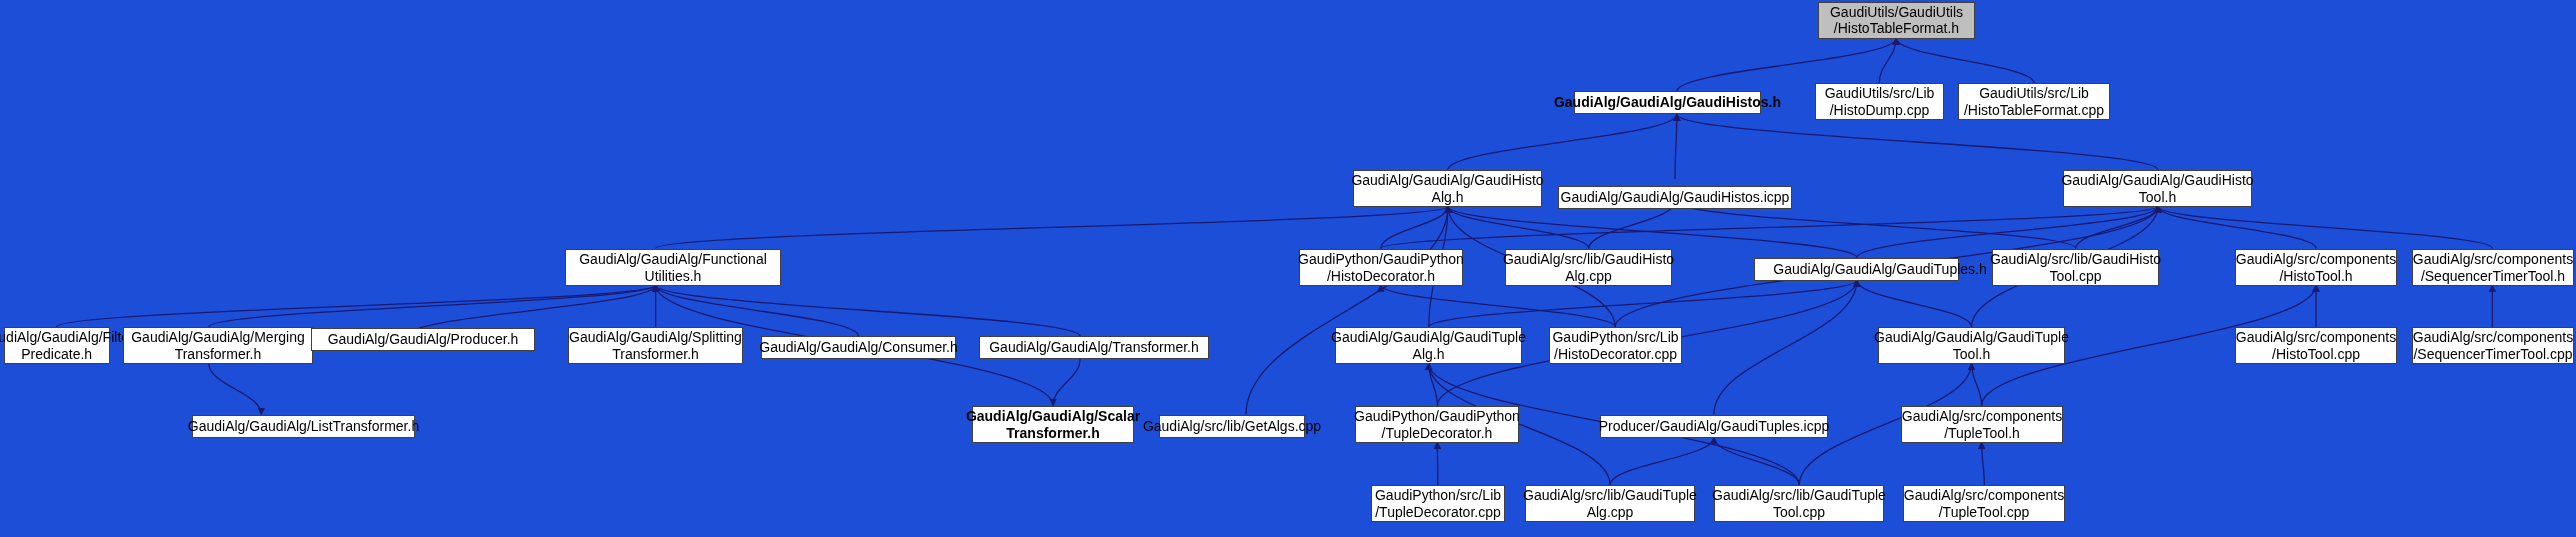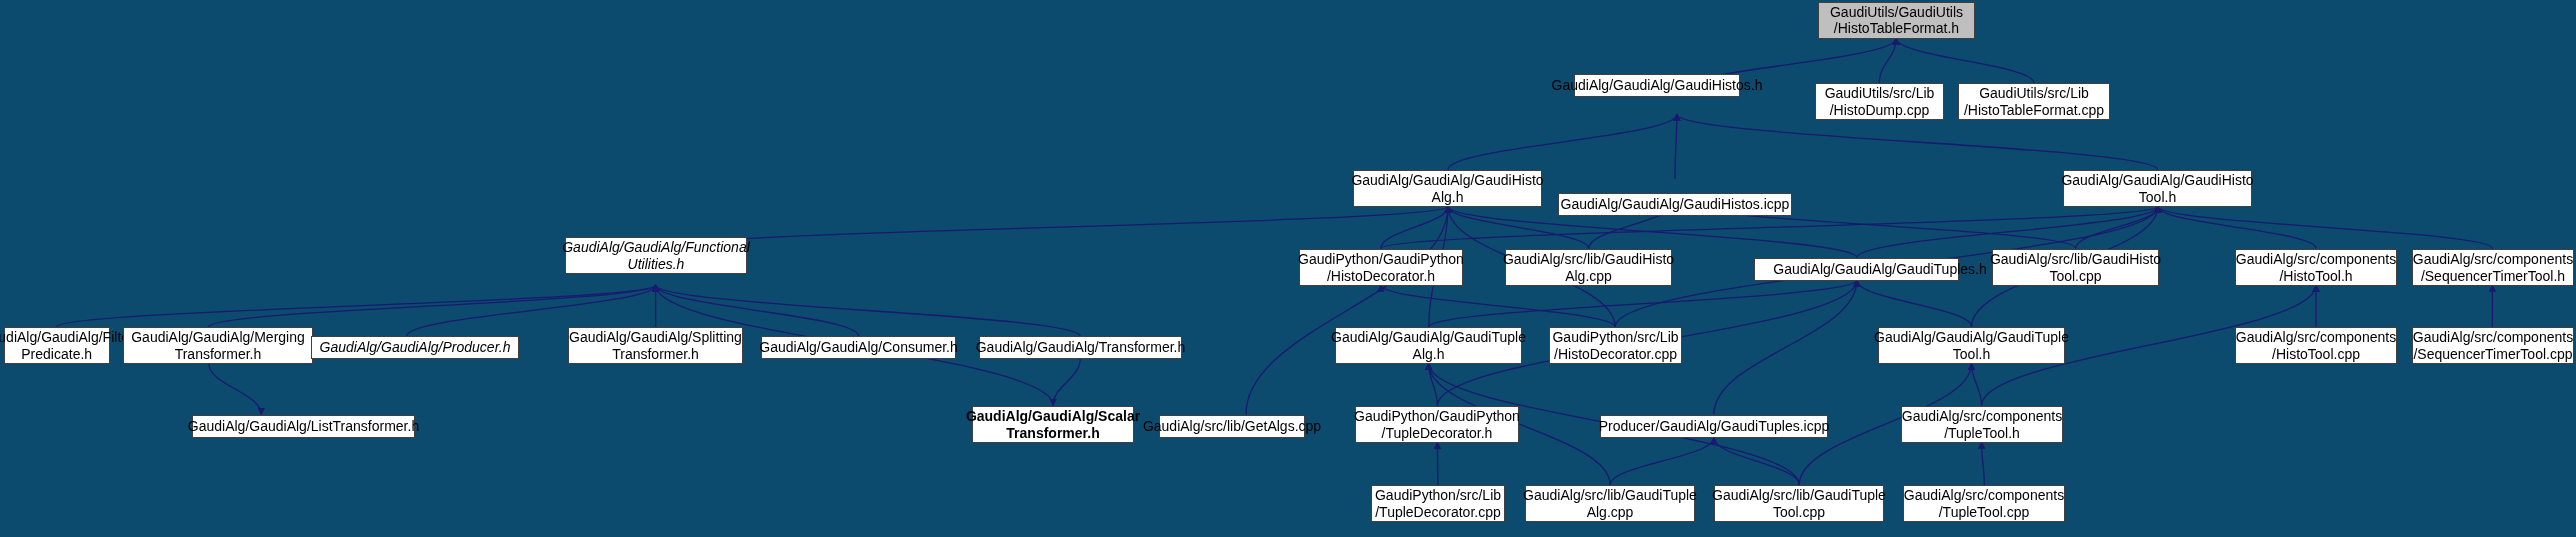--- a/index.html
+++ b/index.html
@@ -1,20 +1,20 @@
 <!DOCTYPE html>
 <html style="font-size:14.6px"><head>
 <meta charset="utf-8">
 <style>
   html,body{margin:0;padding:0;background:#ffffff;}
   #canvas{
     position:relative;
     width:2576px;
     height:537px;
-    background:#0c4a6e;
+    background:#1d4ed8;
     font-family:"Liberation Sans", sans-serif;
     overflow:hidden;
   }
   svg#edges{
     position:absolute;
     left:0; top:0;
     width:2576px;
     height:537px;
     pointer-events:none;
   }
@@ -95,52 +95,52 @@
       <path d="M 1573 444 C 1573 424.68, 1563.5 417.32, 1563.5 398" fill="none" stroke="#191970" stroke-width="1.4" marker-end="url(#arrow)"></path>
       <path d="M 1762 531 C 1762 509.16, 1875.5 500.84, 1875.5 479" fill="none" stroke="#191970" stroke-width="1.4" marker-end="url(#arrow)"></path>
       <path d="M 1969 531 C 1969 509.16, 1875.5 500.84, 1875.5 479" fill="none" stroke="#191970" stroke-width="1.4" marker-end="url(#arrow)"></path>
       <path d="M 1969 531 C 1969 475.14, 2157.5 453.86, 2157.5 398" fill="none" stroke="#191970" stroke-width="1.4" marker-end="url(#arrow)"></path>
       <path d="M 2168.5 444 C 2168.5 424.68, 2157.5 417.32, 2157.5 398" fill="none" stroke="#191970" stroke-width="1.4" marker-end="url(#arrow)"></path>
       <path d="M 2171.5 531 C 2171.5 511.26, 2168.5 503.74, 2168.5 484" fill="none" stroke="#191970" stroke-width="1.4" marker-end="url(#arrow)"></path>
     </svg>
   <div id="nodes-layer">
       <div class="node root" style="left: 1818px; top: 1.8px; width: 157px; height: 37px;"><span>GaudiUtils/GaudiUtils
 /HistoTableFormat.h</span></div>
-      <div class="node" style="left: 1574px; top: 74px; width: 166px; height: 23px;"><span>GaudiAlg/GaudiAlg/GaudiHistos.h</span></div>
+      <div class="node" style="left: 1574px; top: 91px; width: 187px; height: 23px; font-weight: bold;"><span>GaudiAlg/GaudiAlg/GaudiHistos.h</span></div>
       <div class="node" style="left: 1815px; top: 83px; width: 129px; height: 37px;"><span>GaudiUtils/src/Lib
 /HistoDump.cpp</span></div>
       <div class="node" style="left: 1958px; top: 83px; width: 152px; height: 37px;"><span>GaudiUtils/src/Lib
 /HistoTableFormat.cpp</span></div>
       <div class="node" style="left: 1353px; top: 170px; width: 189px; height: 37px;"><span>GaudiAlg/GaudiAlg/GaudiHisto
 Alg.h</span></div>
-      <div class="node" style="left: 1558px; top: 193px; width: 234px; height: 23px;"><span>GaudiAlg/GaudiAlg/GaudiHistos.icpp</span></div>
+      <div class="node" style="left: 1558px; top: 186px; width: 234px; height: 23px;"><span>GaudiAlg/GaudiAlg/GaudiHistos.icpp</span></div>
       <div class="node" style="left: 2063px; top: 170px; width: 189px; height: 37px;"><span>GaudiAlg/GaudiAlg/GaudiHisto
 Tool.h</span></div>
-      <div class="node" style="left: 565px; top: 237px; width: 182px; height: 37px; font-style: italic;"><span>GaudiAlg/GaudiAlg/Functional
+      <div class="node" style="left: 565px; top: 249px; width: 216px; height: 37px;"><span>GaudiAlg/GaudiAlg/Functional
 Utilities.h</span></div>
       <div class="node" style="left: 1299px; top: 249px; width: 164px; height: 37px;"><span>GaudiPython/GaudiPython
 /HistoDecorator.h</span></div>
       <div class="node" style="left: 1505px; top: 249px; width: 167px; height: 37px;"><span>GaudiAlg/src/lib/GaudiHisto
 Alg.cpp</span></div>
       <div class="node" style="left: 1754px; top: 258px; width: 205px; height: 23px; padding-left: 47px;"><span>GaudiAlg/GaudiAlg/GaudiTuples.h</span></div>
       <div class="node" style="left: 1992px; top: 249px; width: 167px; height: 37px;"><span>GaudiAlg/src/lib/GaudiHisto
 Tool.cpp</span></div>
       <div class="node" style="left: 2235px; top: 249px; width: 162px; height: 37px;"><span>GaudiAlg/src/components
 /HistoTool.h</span></div>
       <div class="node" style="left: 2412px; top: 249px; width: 162px; height: 37px;"><span>GaudiAlg/src/components
 /SequencerTimerTool.h</span></div>
       <div class="node" style="left: 3.7px; top: 327px; width: 106px; height: 37px;"><span>GaudiAlg/GaudiAlg/Filter
 Predicate.h</span></div>
       <div class="node" style="left: 123px; top: 327px; width: 190px; height: 37px;"><span>GaudiAlg/GaudiAlg/Merging
 Transformer.h</span></div>
-      <div class="node" style="left: 311px; top: 336px; width: 208px; height: 23px; font-style: italic;"><span>GaudiAlg/GaudiAlg/Producer.h</span></div>
+      <div class="node" style="left: 311px; top: 328px; width: 224px; height: 23px;"><span>GaudiAlg/GaudiAlg/Producer.h</span></div>
       <div class="node" style="left: 568px; top: 327px; width: 175px; height: 37px;"><span>GaudiAlg/GaudiAlg/Splitting
 Transformer.h</span></div>
       <div class="node" style="left: 761px; top: 336px; width: 195px; height: 23px;"><span>GaudiAlg/GaudiAlg/Consumer.h</span></div>
-      <div class="node" style="left: 979px; top: 336px; width: 203px; height: 23px;"><span>GaudiAlg/GaudiAlg/Transformer.h</span></div>
+      <div class="node" style="left: 979px; top: 336px; width: 230px; height: 23px;"><span>GaudiAlg/GaudiAlg/Transformer.h</span></div>
       <div class="node" style="left: 1335px; top: 327px; width: 187px; height: 37px;"><span>GaudiAlg/GaudiAlg/GaudiTuple
 Alg.h</span></div>
       <div class="node" style="left: 1549px; top: 327px; width: 133px; height: 37px;"><span>GaudiPython/src/Lib
 /HistoDecorator.cpp</span></div>
       <div class="node" style="left: 1878px; top: 327px; width: 187px; height: 37px;"><span>GaudiAlg/GaudiAlg/GaudiTuple
 Tool.h</span></div>
       <div class="node" style="left: 2235px; top: 327px; width: 162px; height: 37px;"><span>GaudiAlg/src/components
 /HistoTool.cpp</span></div>
       <div class="node" style="left: 2412px; top: 327px; width: 162px; height: 37px;"><span>GaudiAlg/src/components
 /SequencerTimerTool.cpp</span></div>

